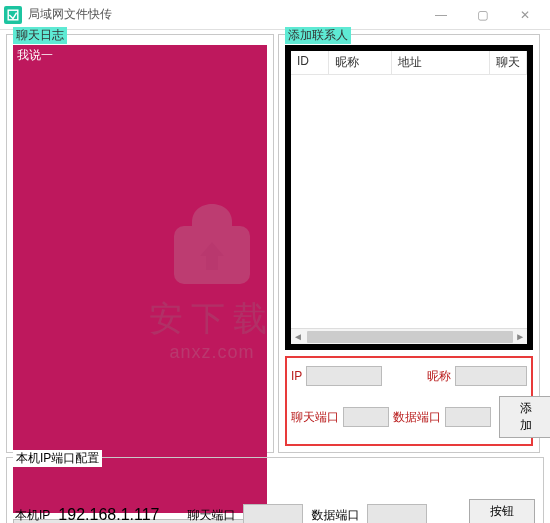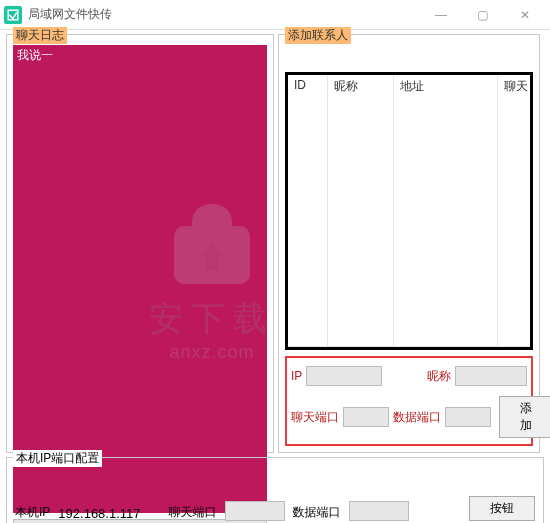--- a/index.html
+++ b/index.html
@@ -8,53 +8,53 @@
 .titlebar { height: 30px; background: #fff; border-bottom: 1px solid #e0e0e0; display: flex; align-items: center; padding: 0 4px; }
 .titlebar .icon { width: 18px; height: 18px; background: #1cc4a0; border-radius: 2px; margin-right: 6px; display: flex; align-items: center; justify-content: center; }
 .titlebar .icon svg { width: 12px; height: 12px; }
 .titlebar .title { color: #555; font-size: 12px; flex: 1; }
 .titlebar .winbtns { display: flex; }
 .titlebar .winbtn { width: 42px; height: 28px; display: flex; align-items: center; justify-content: center; color: #999; cursor: pointer; }
 
 .content { padding: 4px 6px 0 6px; display: flex; gap: 4px; }
 
 .groupbox { border: 1px solid #c8c8c8; position: relative; padding: 10px 6px 6px 6px; }
-.groupbox .legend { position: absolute; top: -8px; left: 6px; background: #fdba74; padding: 0 3px; font-size: 12px; color: #333; }
+.groupbox .legend { position: absolute; top: -8px; left: 6px; background: #5eead4; padding: 0 3px; font-size: 12px; color: #333; }
 
 .leftcol { width: 268px; display: flex; flex-direction: column; }
 .chatlog { height: 419px; }
 .chatarea { background: #be185d; color: #fff; width: 100%; height: 468px; padding: 2px 4px; font-size: 12px; margin-bottom: 6px; overflow: auto; }
 .inputrow { display: flex; gap: 2px; align-items: stretch; }
 .msginput { flex: 1; height: 26px; background: #e6e6e6; border: 1px solid #bbb; padding: 0 4px; }
 .btn { background: #efefef; border: 1px solid #aaa; padding: 3px 20px; font-size: 12px; cursor: pointer; }
 
 .rightcol { width: 262px; display: flex; flex-direction: column; }
 .contacts { height: 419px; display: flex; flex-direction: column; }
-.listwrap { flex: 1; border: 3px solid #000000; display: flex; flex-direction: row; overflow: hidden; margin-top: 27px; }
+.listwrap { flex: 1; border: 6px solid #000000; display: flex; flex-direction: column; overflow: hidden; }
 .listhead { display: flex; background: #fff; border-bottom: 1px solid #e5e5e5; }
 .listhead .col { padding: 3px 6px; border-right: 1px solid #e5e5e5; font-size: 12px; color: #333; white-space: nowrap; }
 .col-id { width: 40px; } .col-nick { width: 66px; } .col-addr { width: 104px; } .col-chat { flex: 1; }
 .listbody { flex: 1; background: #fff; }
 .hscroll { height: 16px; background: #f4f4f4; border-top: 1px solid #ddd; display: flex; align-items: center; }
 .hscroll .thumb { width: 210px; height: 12px; background: #ccc; margin-left: 2px; border-radius: 1px; }
 .hscroll .arrow { width: 14px; text-align: center; color: #888; font-size: 10px; }
 
 .addform { border: 2px solid #e83a3a; margin-top: 6px; padding: 8px 4px 6px 4px; }
 .formrow { display: flex; align-items: center; margin-bottom: 10px; gap: 4px; }
 .formrow:last-child { margin-bottom: 0; }
 .formrow label { font-size: 12px; color: #b91c1c; white-space: nowrap; text-align: center; }
 .tinput { background: #e6e6e6; border: 1px solid #bbb; height: 20px; padding: 0 2px; }
 .tinput.ip { width: 76px; } .tinput.nick { width: 72px; }
 .tinput.port { width: 46px; }
 .spacer { flex: 1; }
 
 .ipconfig { margin: 4px 6px 0 6px; border: 1px solid #c8c8c8; position: relative; padding: 12px 8px 8px 8px; display: flex; align-items: flex-end; gap: 8px; }
 .ipconfig .legend { position: absolute; top: -8px; left: 6px; background: #fff; padding: 0 3px; font-size: 12px; }
 .ipconfig label { font-size: 12px; }
-.ipconfig .val { font-size: 13px; margin-right: 20px; margin-top: 36px; }
+.ipconfig .val { font-size: 16px; margin-right: 20px; margin-top: 36px; }
 .ipconfig .tinput { width: 60px; }
 
 .watermark { position: absolute; top: 200px; left: 149px; pointer-events: none; opacity: 0.22; text-align: center; color: #888; }
 .watermark .bag { width: 110px; height: 90px; margin: 0 auto 6px auto; position: relative; }
 .watermark .bag svg { width: 100%; height: 100%; }
 .watermark .txt1 { font-size: 34px; letter-spacing: 8px; color: #888; }
 .watermark .txt2 { font-size: 18px; color: #aaa; letter-spacing: 1px; }
 </style>
 </head>
 <body>

